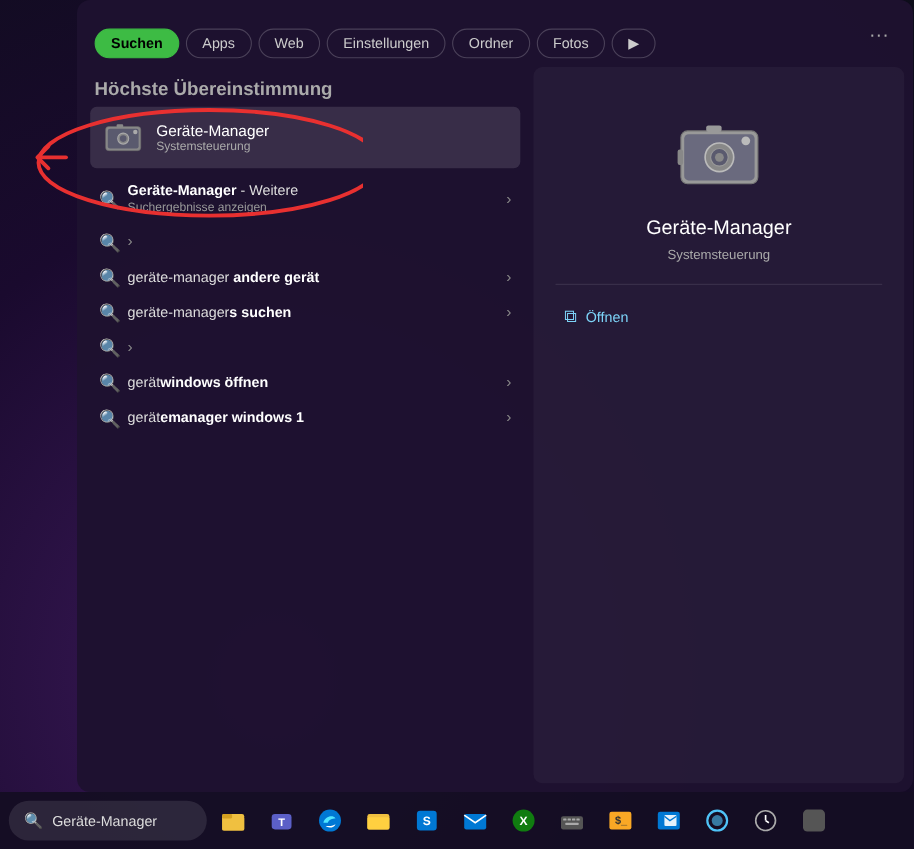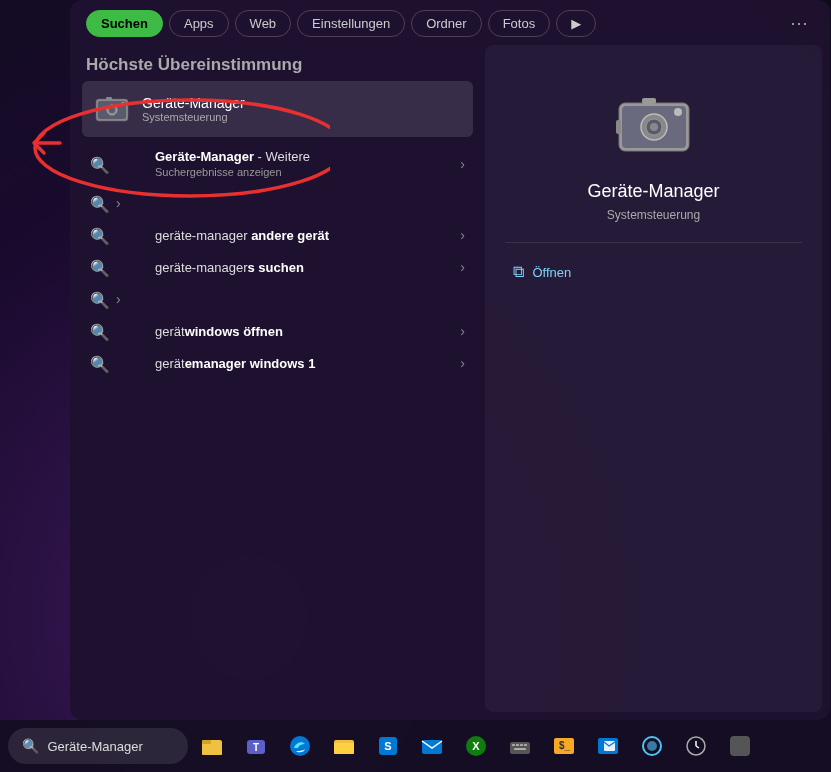--- a/index.html
+++ b/index.html
@@ -43,20 +43,21 @@
 
     .tab-btn {
       padding: 5px 14px;
       border-radius: 20px;
       border: 1px solid rgba(255,255,255,0.2);
       background: transparent;
       color: #ccc;
       font-size: 13px;
       cursor: pointer;
       white-space: nowrap;
+      margin-top: 16px;
     }
 
     .tab-btn.active {
       background: #3dbb44;
       border-color: #3dbb44;
       color: #000;
       font-weight: 600;
     }
 
     .tab-more {
@@ -152,21 +153,20 @@
       width: 16px;
       height: 16px;
       flex-shrink: 0;
       color: #aaa;
     }
 
     .result-text {
       flex: 1;
       font-size: 13px;
       color: #ddd;
-      margin-left: 39px;
     }
 
     .result-text b {
       color: #fff;
       font-weight: 700;
     }
 
     .result-arrow {
       color: #888;
       font-size: 14px;

